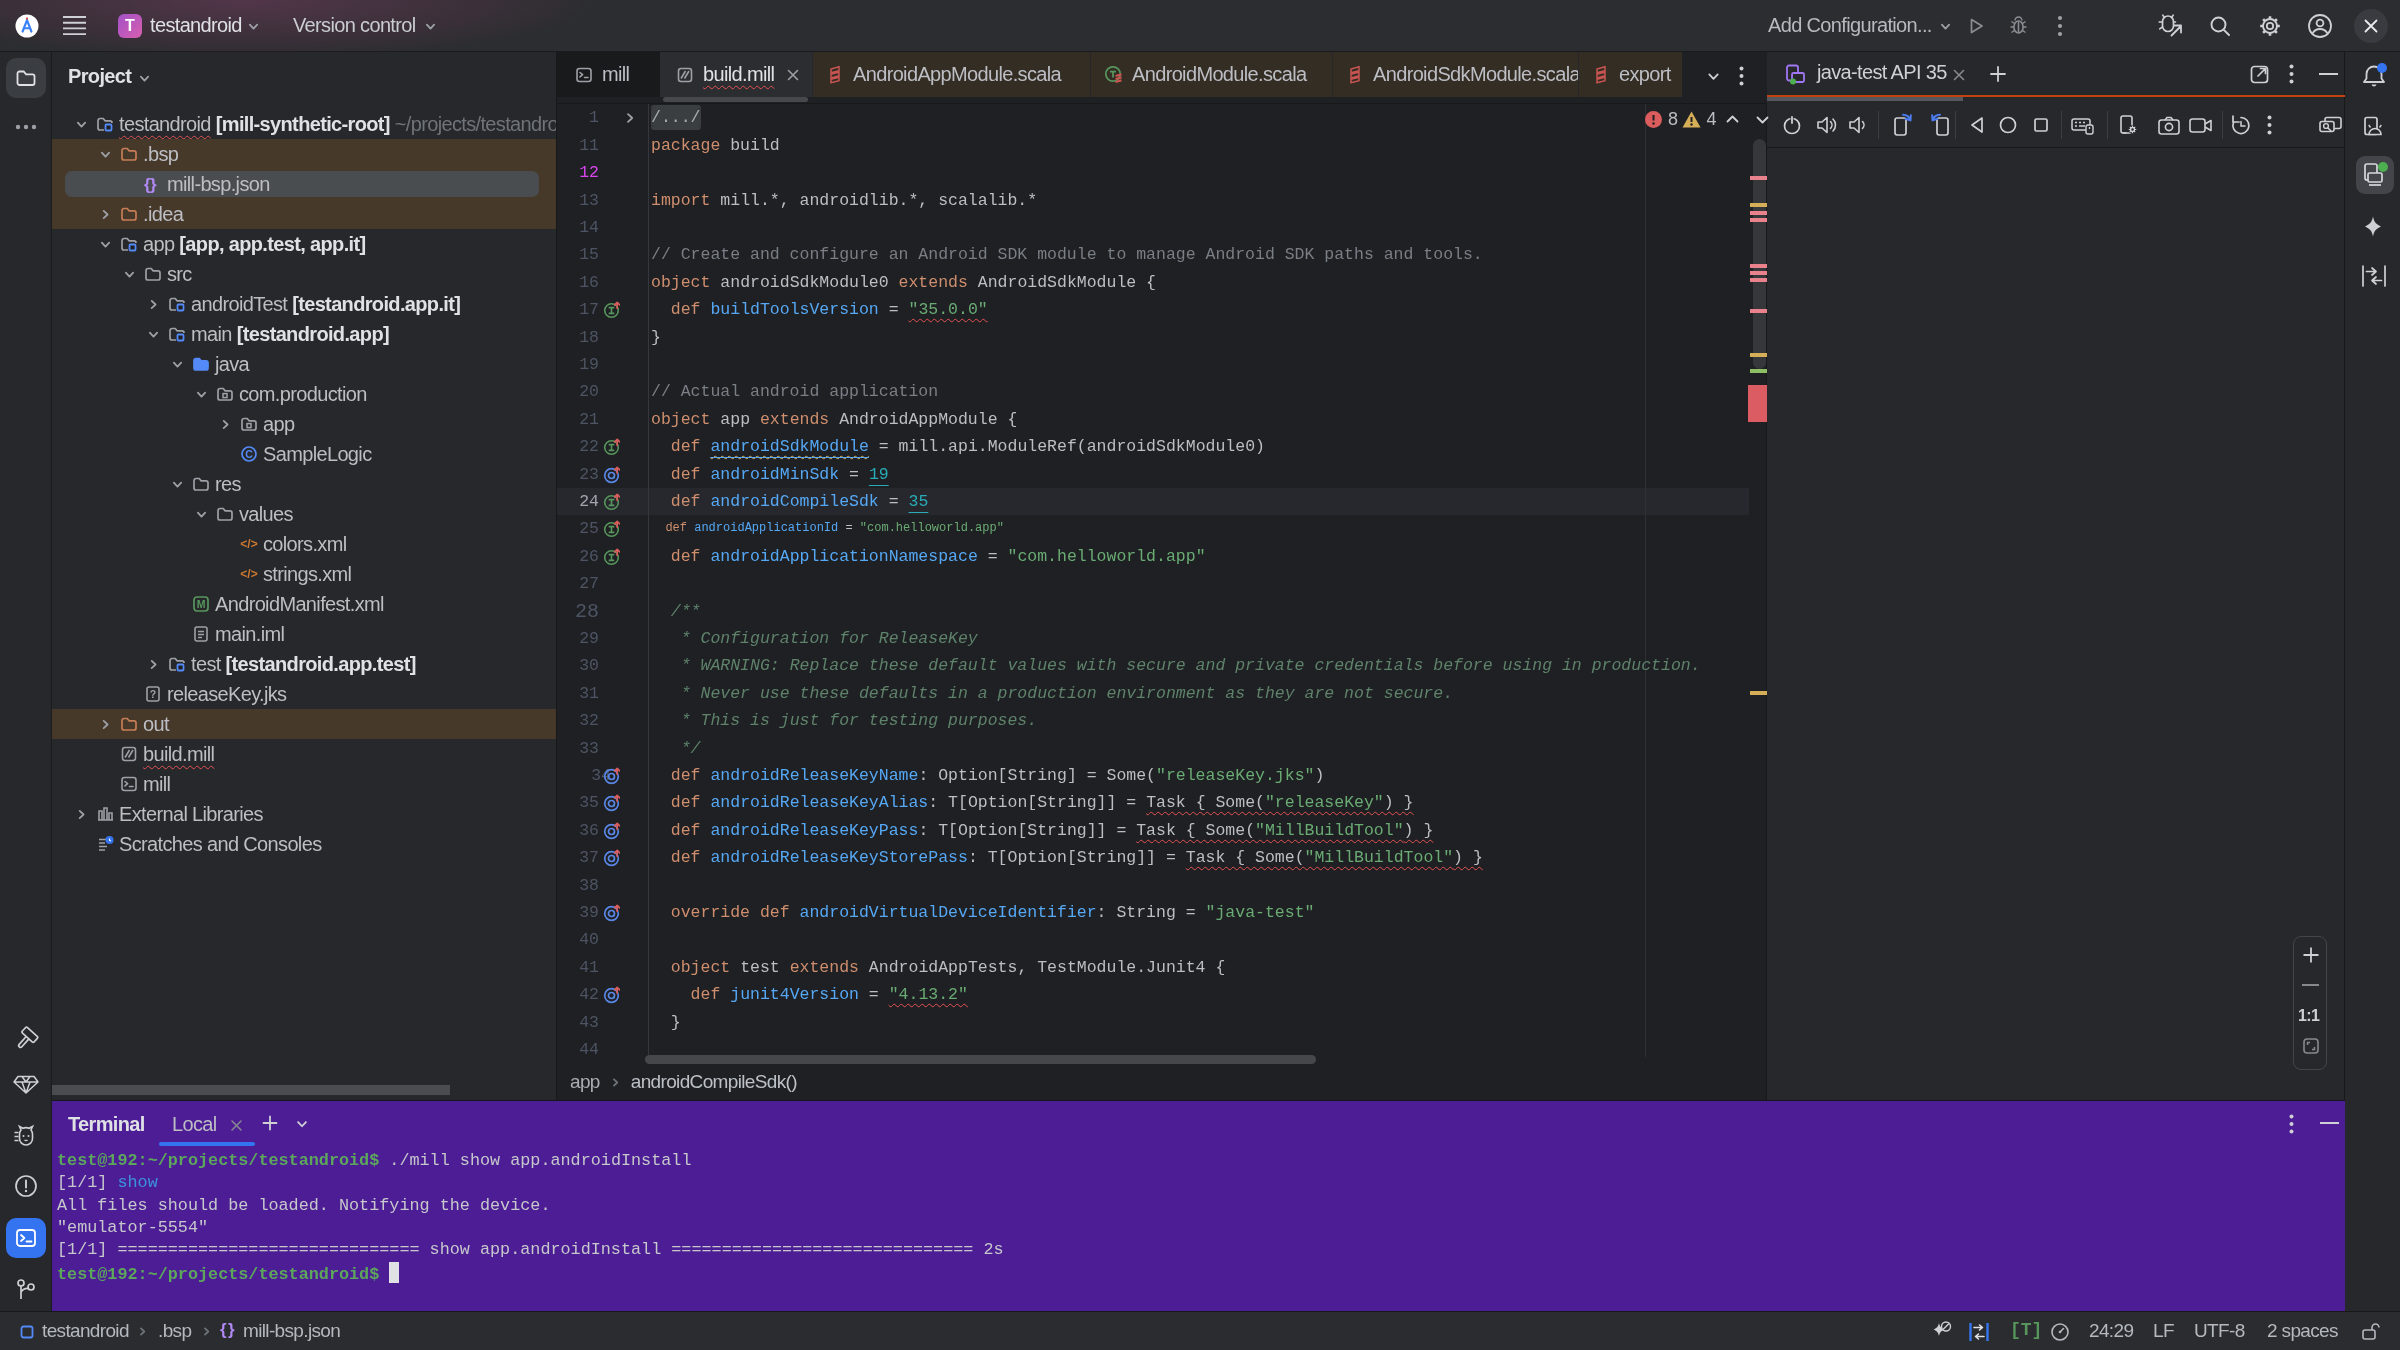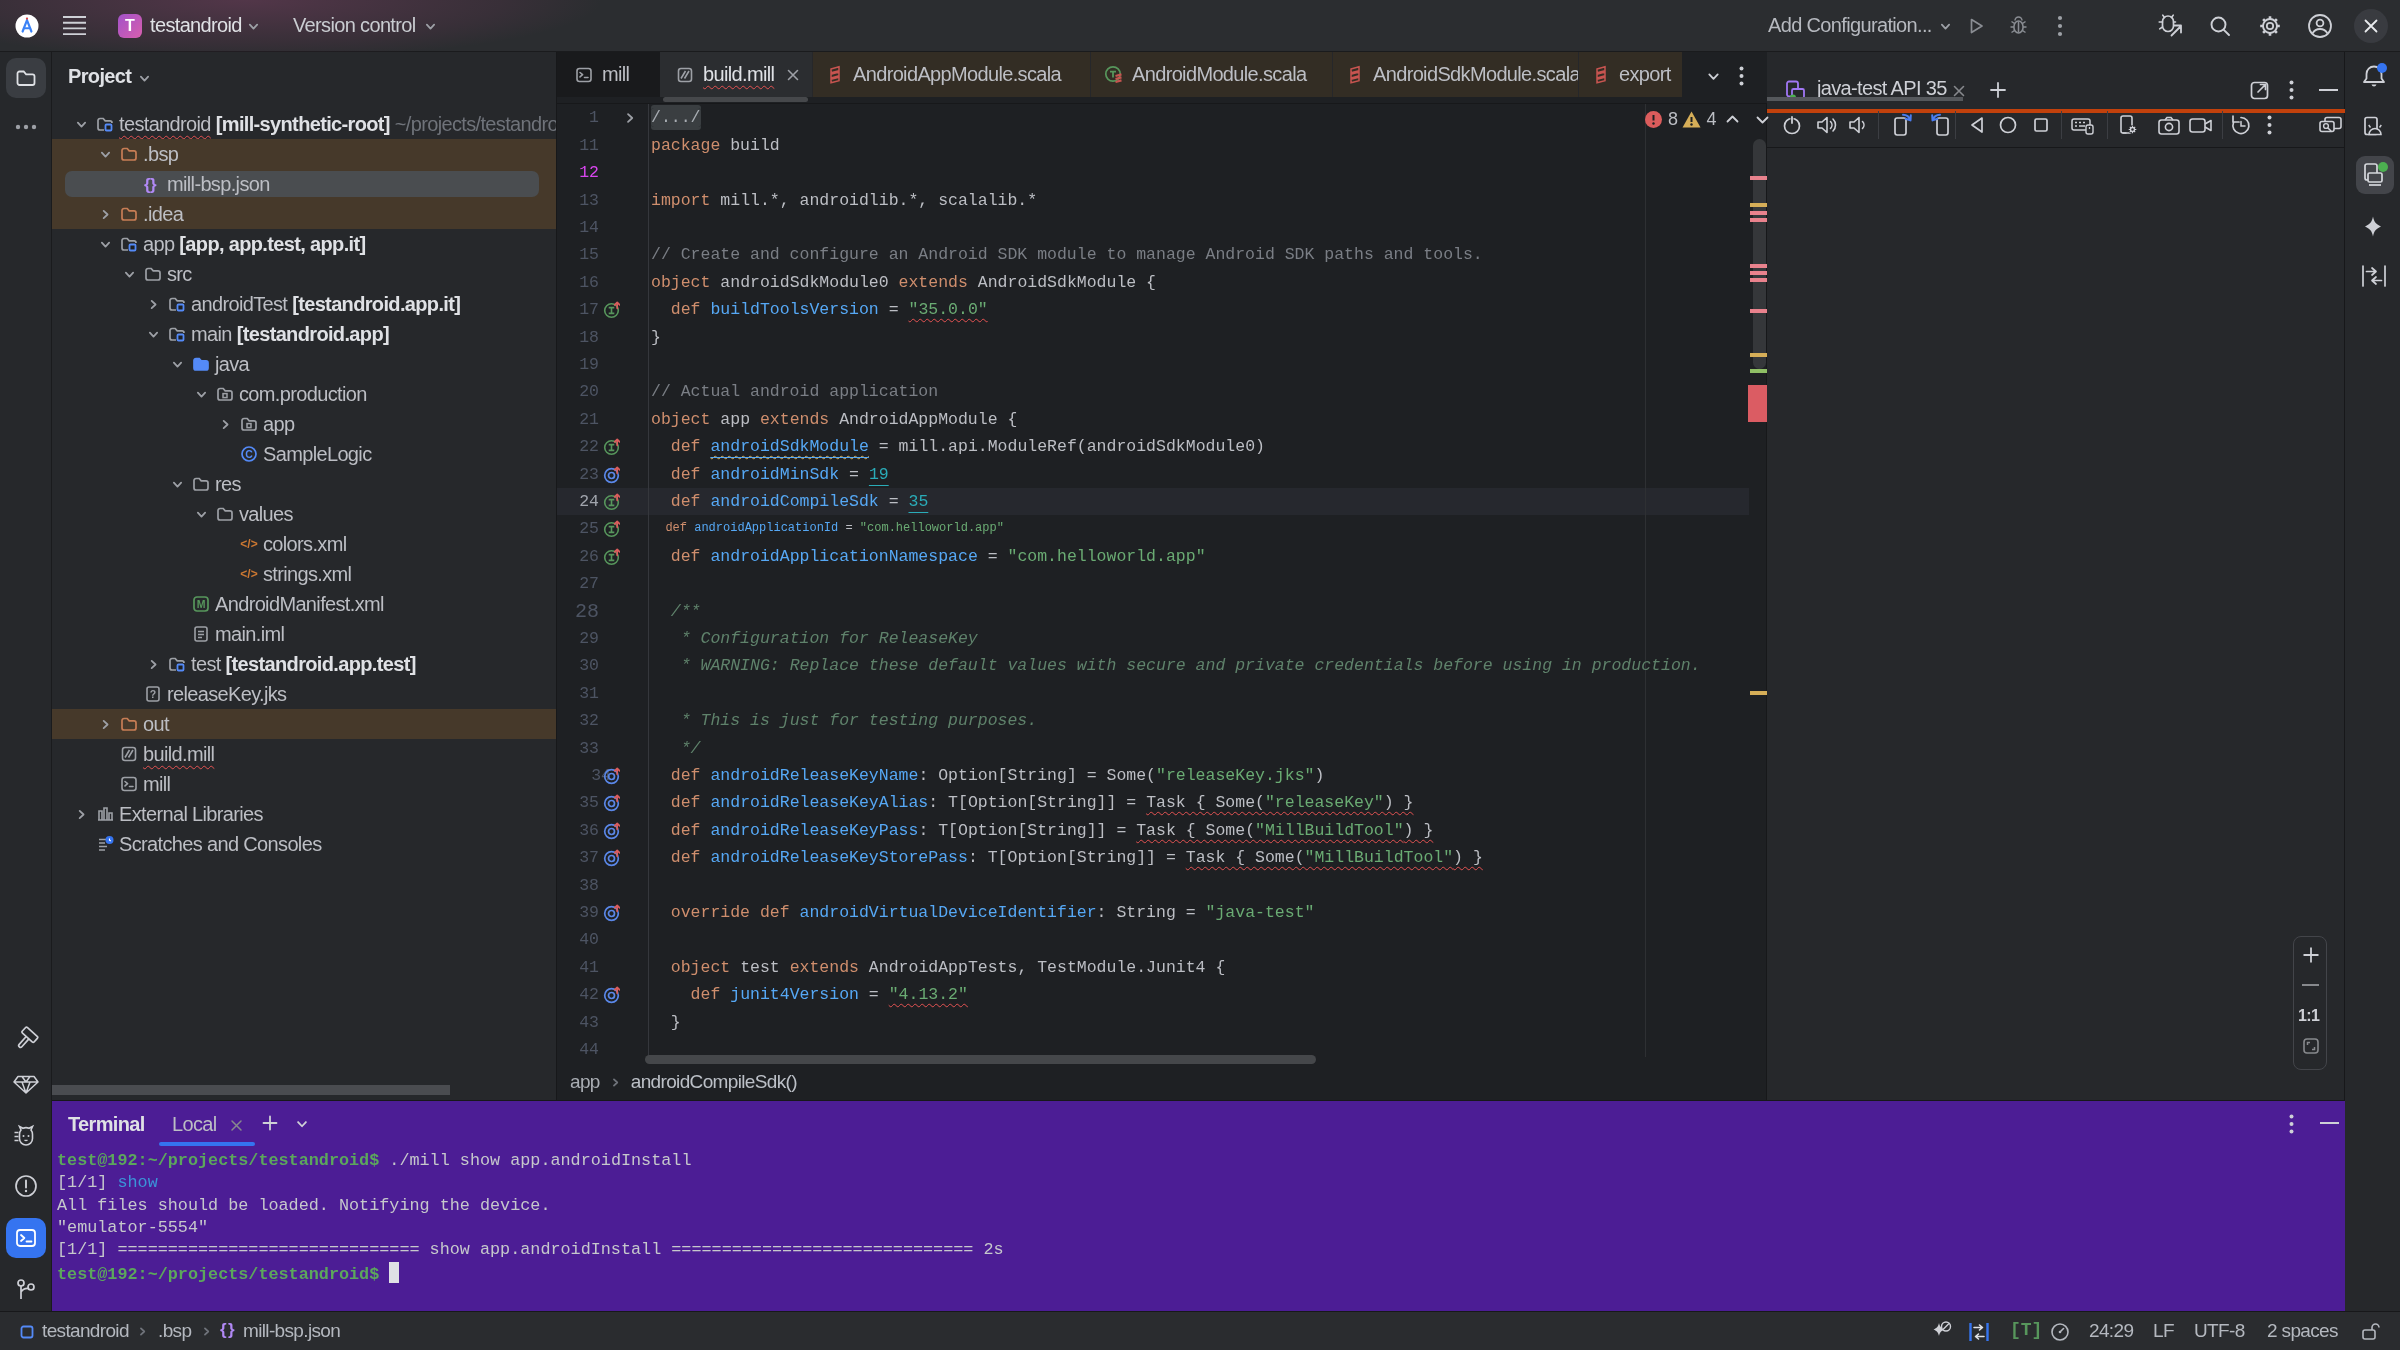--- a/index.html
+++ b/index.html
@@ -541,20 +541,21 @@
 <div class="abs mono" style="left:94px;top:490.7px;height:27.4px;line-height:27.4px;font-size:16.5px;color:#bcbec4;white-space:pre">  <span style="color:#cf8e6d">def</span> <span style="color:#56a8f5">androidApplicationNamespace</span> = <span style="color:#6aab73">"com.helloworld.app"</span></div>
 <div class="abs mono" style="left:0;top:518.1px;width:42px;height:27.4px;line-height:27.4px;text-align:right;font-size:16.5px;color:#4d5463">27</div>
 <div class="abs mono" style="left:94px;top:518.1px;height:27.4px;line-height:27.4px;font-size:16.5px;color:#bcbec4;white-space:pre"></div>
 <div class="abs mono" style="left:0;top:545.5px;width:42px;height:27.4px;line-height:27.4px;text-align:right;font-size:20px;color:#4d5463">28</div>
 <div class="abs mono" style="left:94px;top:545.5px;height:27.4px;line-height:27.4px;font-size:16.5px;color:#bcbec4;white-space:pre">  <span style="color:#5f826b;font-style:italic">/**</span></div>
 <div class="abs mono" style="left:0;top:572.9px;width:42px;height:27.4px;line-height:27.4px;text-align:right;font-size:16.5px;color:#4d5463">29</div>
 <div class="abs mono" style="left:94px;top:572.9px;height:27.4px;line-height:27.4px;font-size:16.5px;color:#bcbec4;white-space:pre">  <span style="color:#5f826b;font-style:italic">&nbsp;* Configuration for ReleaseKey</span></div>
 <div class="abs mono" style="left:0;top:600.3px;width:42px;height:27.4px;line-height:27.4px;text-align:right;font-size:16.5px;color:#4d5463">30</div>
 <div class="abs mono" style="left:94px;top:600.3px;height:27.4px;line-height:27.4px;font-size:16.5px;color:#bcbec4;white-space:pre">  <span style="color:#5f826b;font-style:italic">&nbsp;* WARNING: Replace these default values with secure and private credentials before using in production.</span></div>
 <div class="abs mono" style="left:0;top:627.7px;width:42px;height:27.4px;line-height:27.4px;text-align:right;font-size:16.5px;color:#4d5463">31</div>
+<div class="abs mono" style="left:94px;top:627.7px;height:27.4px;line-height:27.4px;font-size:16.5px;color:#bcbec4;white-space:pre">  <span style="color:#5f826b;font-style:italic">&nbsp;* Never use these defaults in a production environment as they are not secure.</span></div>
 <div class="abs mono" style="left:0;top:655.1px;width:42px;height:27.4px;line-height:27.4px;text-align:right;font-size:16.5px;color:#4d5463">32</div>
 <div class="abs mono" style="left:94px;top:655.1px;height:27.4px;line-height:27.4px;font-size:16.5px;color:#bcbec4;white-space:pre">  <span style="color:#5f826b;font-style:italic">&nbsp;* This is just for testing purposes.</span></div>
 <div class="abs mono" style="left:0;top:682.5px;width:42px;height:27.4px;line-height:27.4px;text-align:right;font-size:16.5px;color:#4d5463">33</div>
 <div class="abs mono" style="left:94px;top:682.5px;height:27.4px;line-height:27.4px;font-size:16.5px;color:#bcbec4;white-space:pre">  <span style="color:#5f826b;font-style:italic">&nbsp;*/</span></div>
 <div class="abs mono" style="left:12px;top:709.9px;width:42px;height:27.4px;line-height:27.4px;text-align:right;font-size:16.5px;color:#4d5463">34</div>
 <div class="abs" style="left:46px;top:713.9px">
       <svg class="" style="" width="17" height="21" viewBox="0 0 17 21" fill="none">
         <circle cx="8.5" cy="10.5" r="6.8" stroke="#5a87e8" stroke-width="1.7"></circle>
         <circle cx="8.5" cy="10.5" r="3" stroke="#5a87e8" stroke-width="1.7"></circle>
         <path d="M14.2 8.3 V2.6 M11.7 4.9 l2.5-2.5 2.5 2.5" stroke="#db5c5c" stroke-width="1.7" fill="none" style="stroke-linecap:round;stroke-linejoin:round"></path>
@@ -659,21 +660,21 @@
 <div class="abs" style="left:88px;top:1003px;width:671px;height:9px;background:#45474a;border-radius:5px"></div>
 <div class="abs row ui" style="left:13px;top:1012px;height:36px;font-size:19px;gap:10px">
       <span style="color:#a9adb3">app</span>
       <svg class="" style="" width="11" height="11" viewBox="0 0 11 11" fill="none">
         <path d="M3.96 2.42 L7.260000000000001 5.5 L3.96 8.58" stroke="#6f737a" stroke-width="1.8" style="stroke-linecap:round;stroke-linejoin:round"></path>
       </svg>
       <span style="color:#bcc0c7">androidCompileSdk()</span>
     </div>
 </div>
 <div class="abs" style="left:1767px;top:52px;width:578px;height:1048px;background:#26282b;border-right:1px solid #17181a">
-<div class="abs row" style="left:0;top:16px;width:578px;height:45px;border-bottom:4px solid #c2410c">
+<div class="abs row" style="left:0;top:0;width:578px;height:45px;border-bottom:2px solid #c2410c">
 <div class="abs" style="left:17px;top:11px">
         <svg class="" style="" width="24" height="24" viewBox="0 0 24 24" fill="none">
           <rect x="3" y="2.5" width="11" height="15" rx="2" stroke="#a177f4" stroke-width="1.8"></rect>
           <rect x="8" y="10" width="12" height="9" rx="1.5" fill="#26282b" stroke="#a177f4" stroke-width="1.8"></rect>
           <circle cx="9" cy="18.5" r="3" fill="#4caf50"></circle>
         </svg>
       </div>
 <div class="abs ui" style="left:50px;top:9px;color:#ced0d6">java-test API 35</div>
 <div class="abs" style="left:186px;top:17px">
         <svg class="" style="" width="12" height="12" viewBox="0 0 12 12" fill="none">

